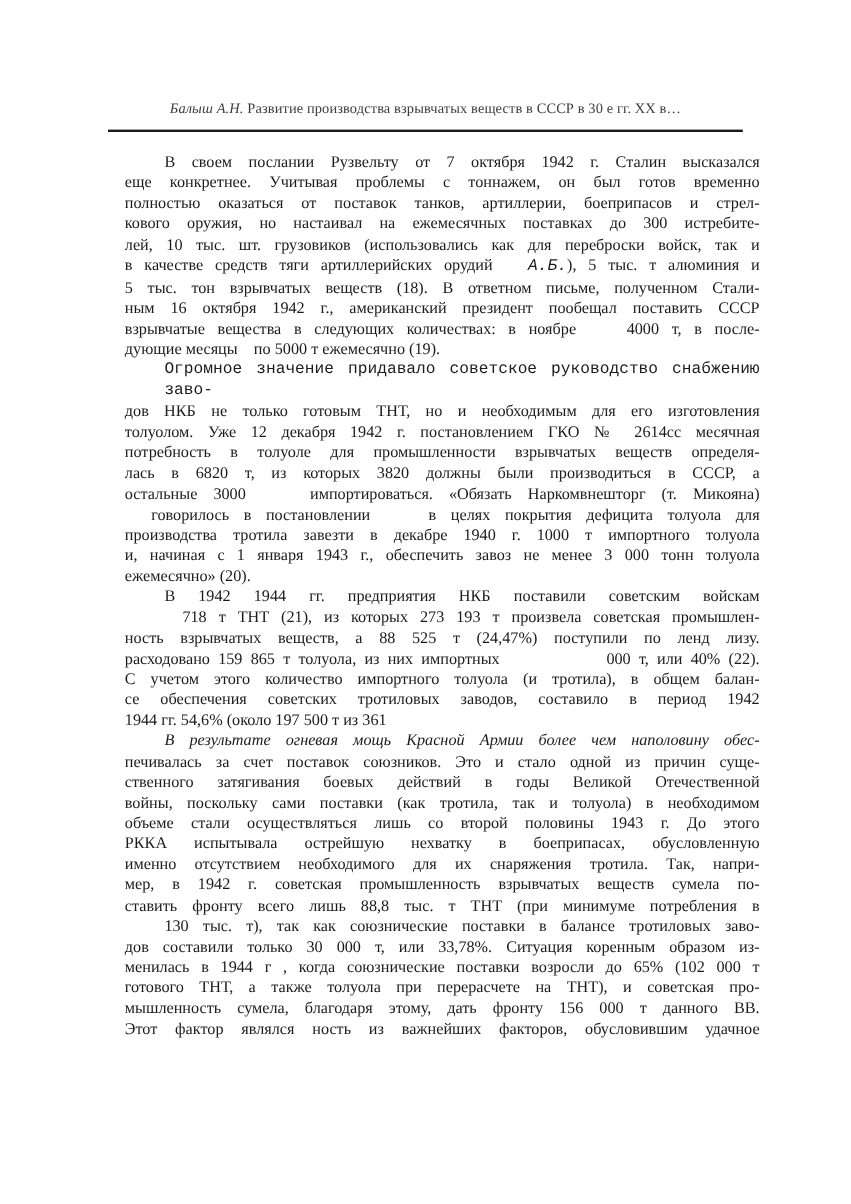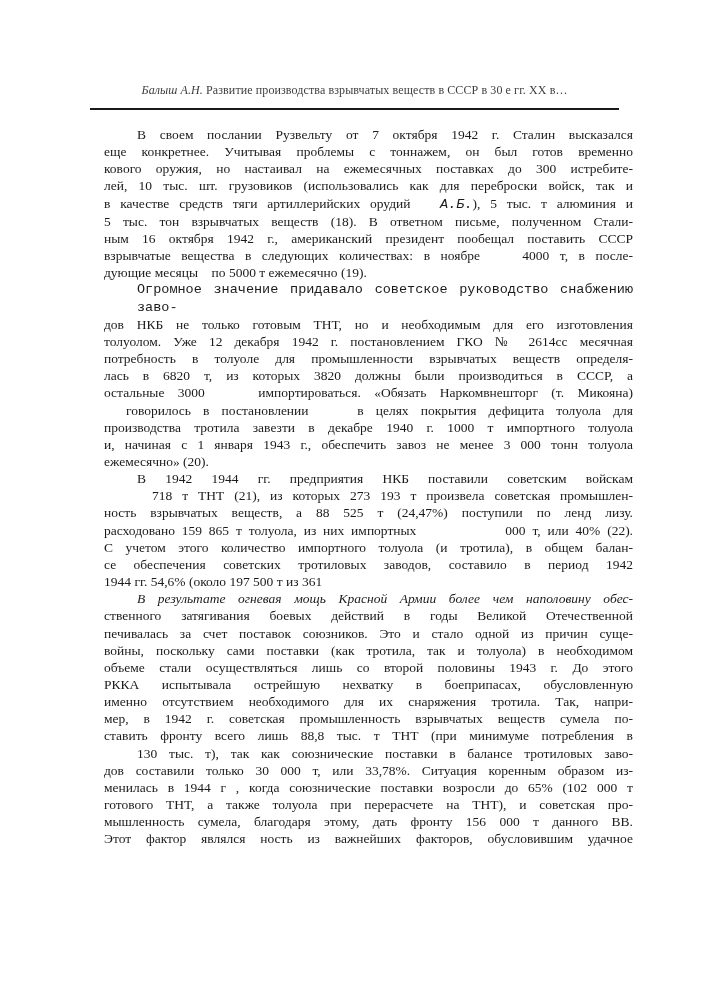--- a/index.html
+++ b/index.html
@@ -59,20 +59,21 @@
 
 <div class="page">
   <div class="running-header">
     <span class="author">Балыш А.Н.</span><span> Развитие производства взрывчатых веществ в СССР в 30 е гг. XX в…</span>
   </div>
   <div class="header-rule"></div>
   <div class="content">
       <div class="paragraph">
         <div class="line" style="padding-left: 33px;"><span>В своем послании Рузвельту от 7 октября 1942 г. Сталин высказался</span></div>
         <div class="line"><span>еще конкретнее. Учитывая проблемы с тоннажем, он был готов временно</span></div>
+        <div class="line"><span>полностью оказаться от поставок танков, артиллерии, боеприпасов и стрел-</span></div>
         <div class="line"><span>кового оружия, но настаивал на ежемесячных поставках до 300 истребите-</span></div>
         <div class="line"><span>лей, 10 тыс. шт. грузовиков (использовались как для переброски войск, так и</span></div>
         <div class="line"><span>в качестве средств тяги артиллерийских орудий &nbsp;&nbsp;</span><span class="it">А.Б.</span><span>), 5 тыс. т алюминия и</span></div>
         <div class="line"><span>5 тыс. тон взрывчатых веществ (18). В ответном письме, полученном Стали-</span></div>
         <div class="line"><span>ным 16 октября 1942 г., американский президент пообещал поставить СССР</span></div>
         <div class="line"><span>взрывчатые вещества в следующих количествах: в ноябре &nbsp;&nbsp;&nbsp;4000 т, в после-</span></div>
         <div class="line last"><span>дующие месяцы &nbsp;&nbsp;&nbsp;по 5000 т ежемесячно (19).</span></div>
       </div>
       <div class="paragraph">
         <div class="line" style="padding-left: 33px; font-family: Liberation Mono, monospace;"><span>Огромное значение придавало советское руководство снабжению заво-</span></div>
@@ -90,22 +91,22 @@
         <div class="line" style="padding-left: 33px;"><span>В 1942 1944 гг. предприятия НКБ поставили советским войскам</span></div>
         <div class="line" style="padding-left: 48px;"><span>718 т ТНТ (21), из которых 273&nbsp;193 т произвела советская промышлен-</span></div>
         <div class="line"><span>ность взрывчатых веществ, а 88&nbsp;525 т (24,47%) поступили по ленд лизу.</span></div>
         <div class="line"><span>расходовано 159&nbsp;865 т толуола, из них импортных &nbsp;&nbsp;&nbsp;&nbsp;&nbsp;&nbsp;&nbsp;&nbsp;&nbsp;&nbsp;&nbsp;&nbsp;000 т, или 40% (22).</span></div>
         <div class="line"><span>С учетом этого количество импортного толуола (и тротила), в общем балан-</span></div>
         <div class="line"><span>се обеспечения советских тротиловых заводов, составило в период 1942</span></div>
         <div class="line last"><span>1944 гг. 54,6% (около 197&nbsp;500 т из 361</span></div>
       </div>
       <div class="paragraph">
         <div class="line" style="padding-left: 33px; font-style: italic;"><span>В результате огневая мощь Красной Армии более чем наполовину обес-</span></div>
+        <div class="line"><span>печивалась за счет поставок союзников. Это и стало одной из причин суще-</span></div>
         <div class="line"><span>ственного затягивания боевых действий в годы Великой Отечественной</span></div>
-        <div class="line"><span>печивалась за счет поставок союзников. Это и стало одной из причин суще-</span></div>
         <div class="line"><span>войны, поскольку сами поставки (как тротила, так и толуола) в необходимом</span></div>
         <div class="line"><span>объеме стали осуществляться лишь со второй половины 1943 г. До этого</span></div>
         <div class="line"><span>РККА испытывала острейшую нехватку в боеприпасах, обусловленную</span></div>
         <div class="line"><span>именно отсутствием необходимого для их снаряжения тротила. Так, напри-</span></div>
         <div class="line"><span>мер, в 1942 г. советская промышленность взрывчатых веществ сумела по-</span></div>
         <div class="line"><span>ставить фронту всего лишь 88,8 тыс. т ТНТ (при минимуме потребления в</span></div>
         <div class="line" style="padding-left: 33px;"><span>130 тыс. т), так как союзнические поставки в балансе тротиловых заво-</span></div>
         <div class="line"><span>дов составили только 30&nbsp;000 т, или 33,78%. Ситуация коренным образом из-</span></div>
         <div class="line"><span>менилась в 1944 г , когда союзнические поставки возросли до 65% (102&nbsp;000 т</span></div>
         <div class="line"><span>готового ТНТ, а также толуола при перерасчете на ТНТ), и советская про-</span></div>

